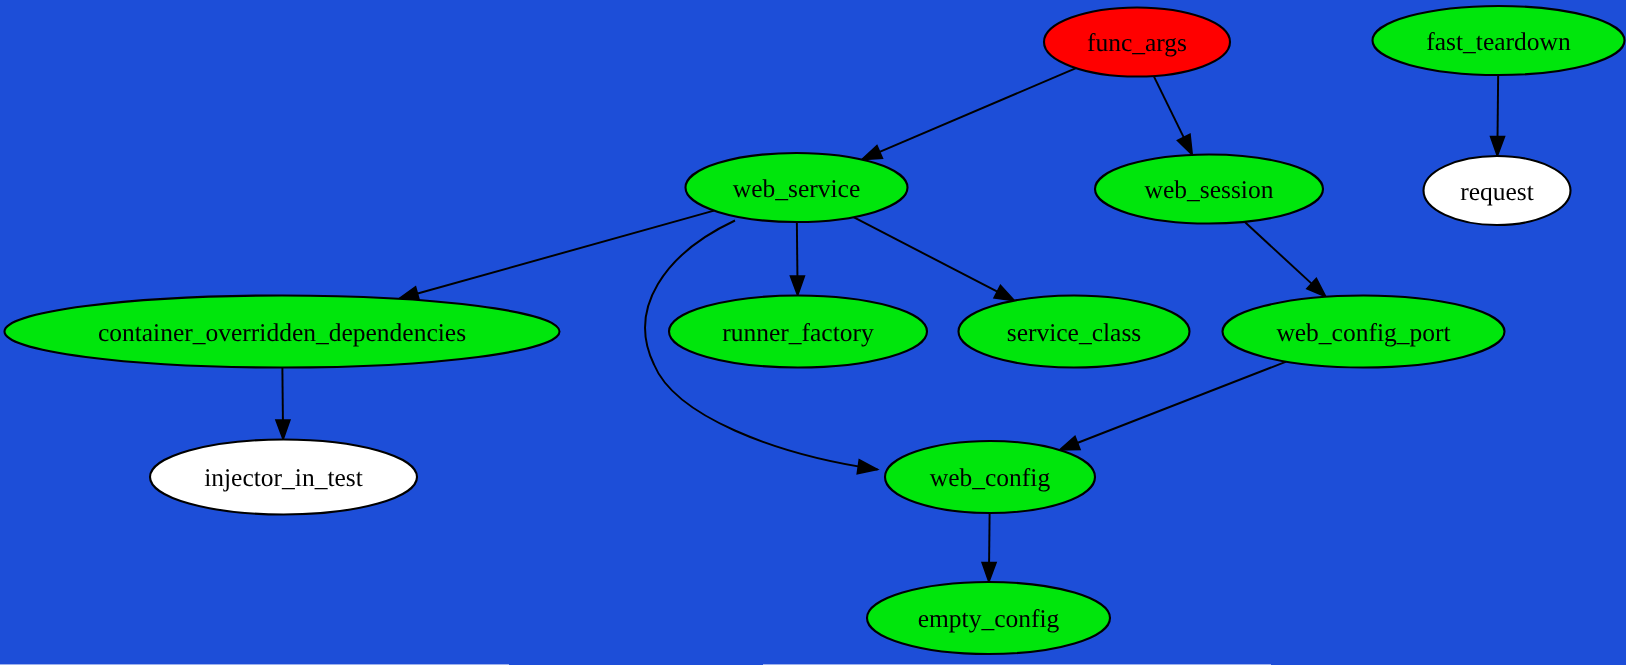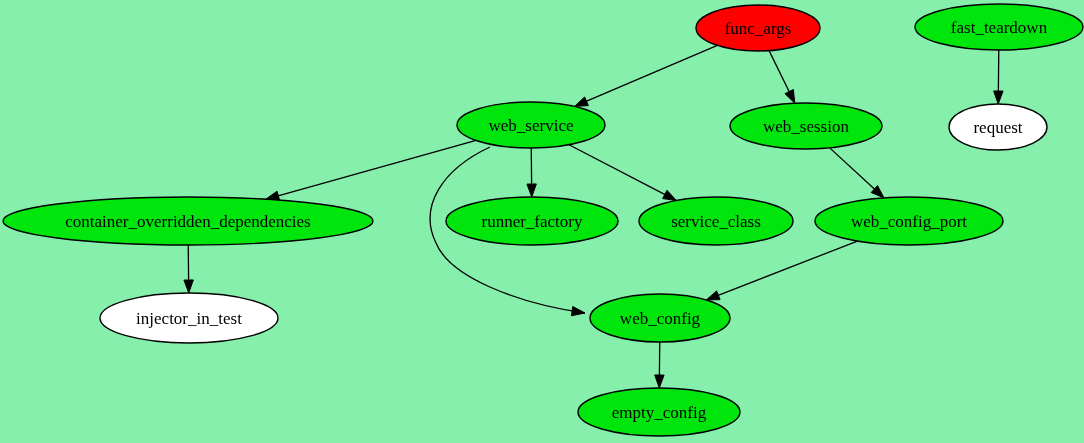--- a/index.html
+++ b/index.html
@@ -5,21 +5,21 @@
   html, body {
     margin: 0;
     padding: 0;
     background: #ffffff;
     font-family: "Liberation Serif", "DejaVu Serif", serif;
   }
   #canvas {
     position: relative;
     width: 1084px;
     height: 443px;
-    background: #86efac;
+    background: #1d4ed8;
     overflow: hidden;
   }
   svg text {
     font-family: "Liberation Serif", "DejaVu Serif", serif;
     font-size: 17px;
     fill: #000000;
   }
 </style>
 </head>
 <body>

